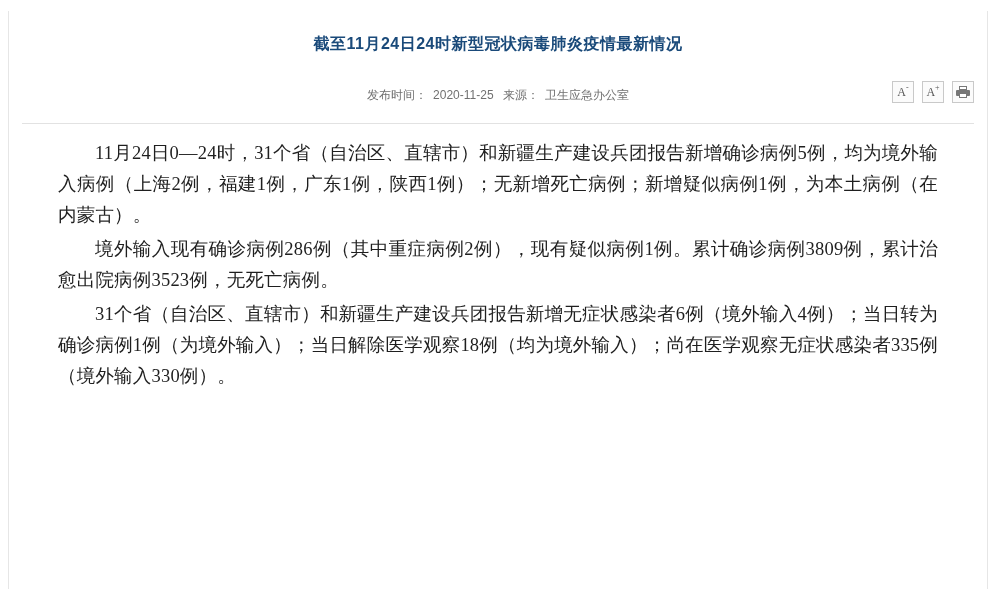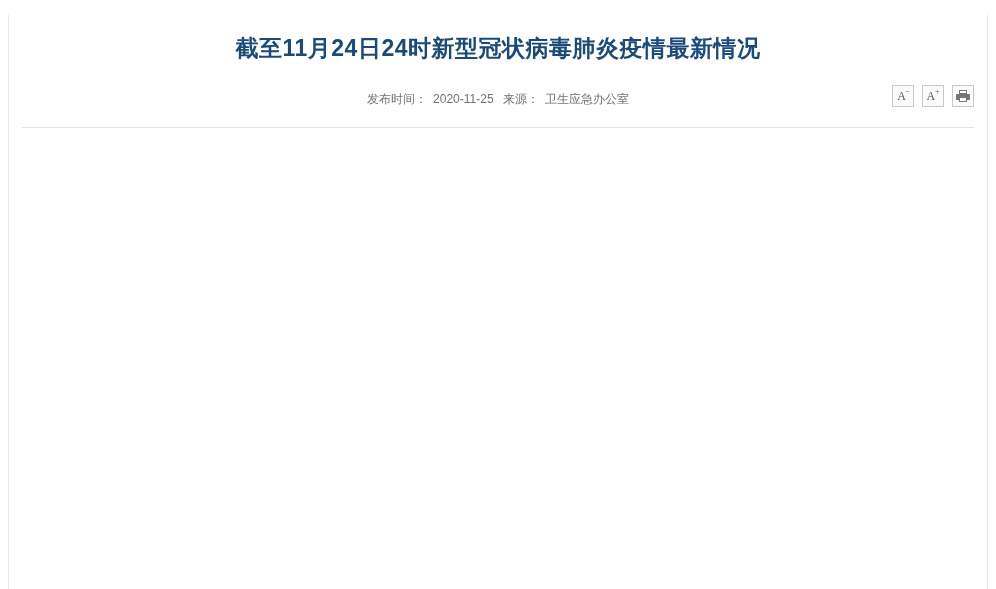--- a/index.html
+++ b/index.html
@@ -31,21 +31,21 @@
     bottom: 0;
     width: 1px;
     background: #e6e6e6;
   }
   .page::before { left: 8px; }
   .page::after { right: 8px; }
 
   .doc-title {
     text-align: center;
     font-family: "Liberation Sans", "DejaVu Sans", sans-serif;
-    font-size: 23px;
+    font-size: 16px;
     font-weight: bold;
     color: #1a4a7a;
     letter-spacing: 0.5px;
     padding-top: 16px;
     line-height: 34px;
   }
 
   .meta-row {
     margin-top: 26px;
     text-align: center;
@@ -160,15 +160,18 @@
           <span class="body"></span>
           <span class="paper"></span>
         </span>
       </div>
     </div>
   </div>
 
   <div class="divider"></div>
 
   <div class="content">
+    <p>11月24日0—24时，31个省（自治区、直辖市）和新疆生产建设兵团报告新增确诊病例5例，均为境外输入病例（上海2例，福建1例，广东1例，陕西1例）；无新增死亡病例；新增疑似病例1例，为本土病例（在内蒙古）。</p>
+    <p>境外输入现有确诊病例286例（其中重症病例2例），现有疑似病例1例。累计确诊病例3809例，累计治愈出院病例3523例，无死亡病例。</p>
+    <p>31个省（自治区、直辖市）和新疆生产建设兵团报告新增无症状感染者6例（境外输入4例）；当日转为确诊病例1例（为境外输入）；当日解除医学观察18例（均为境外输入）；尚在医学观察无症状感染者335例（境外输入330例）。</p>
   </div>
 
 </div>
 
 </body></html>

